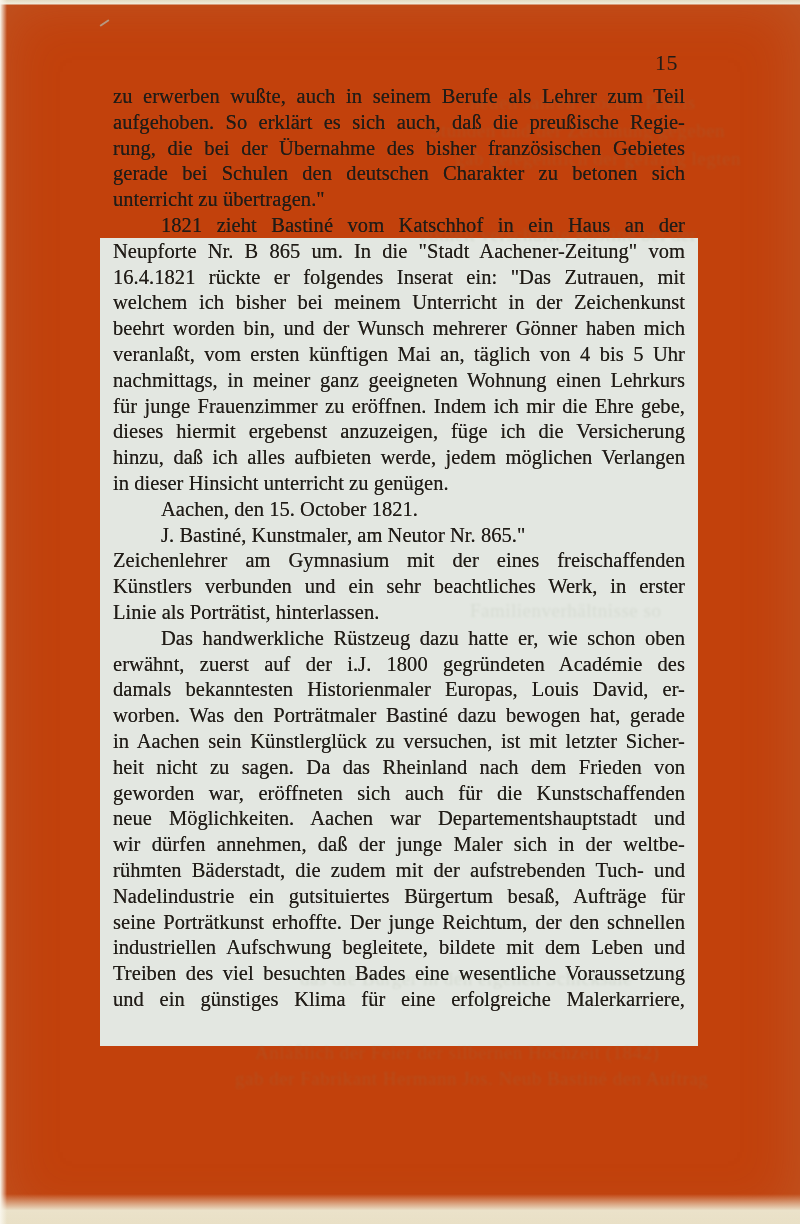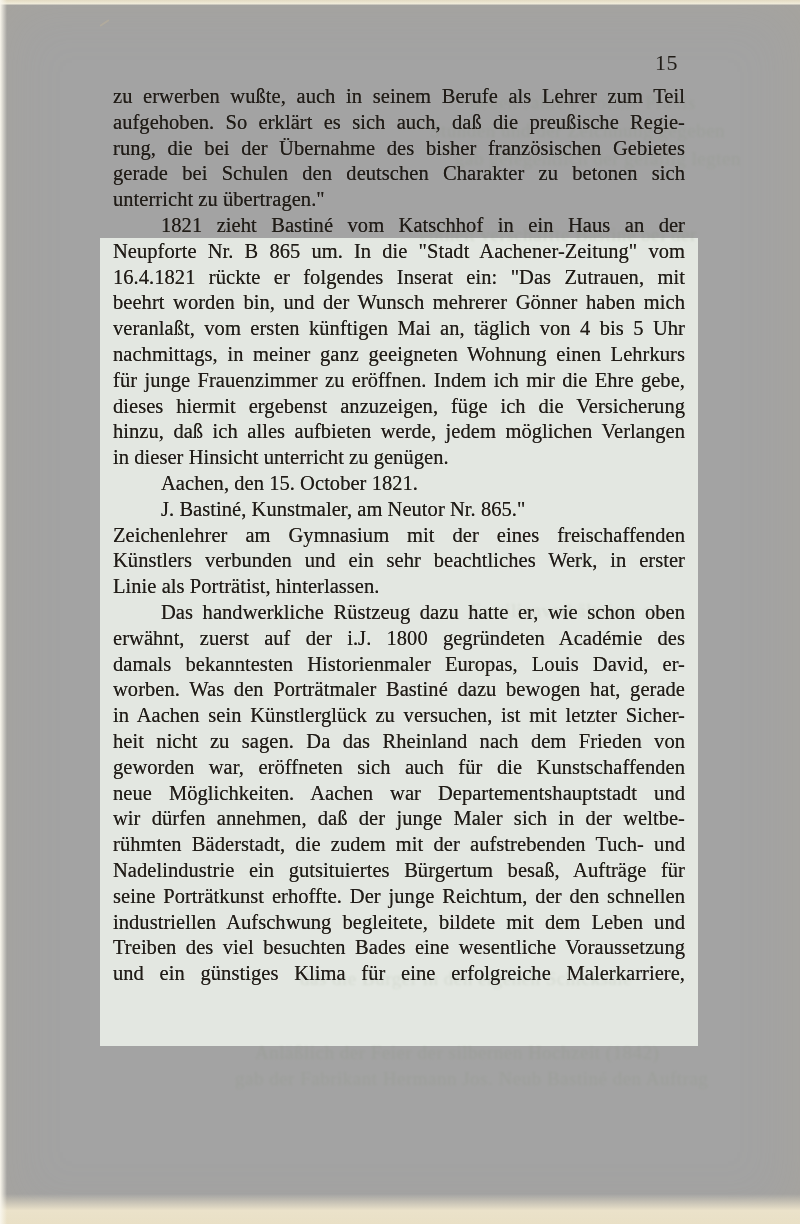--- a/index.html
+++ b/index.html
@@ -7,21 +7,21 @@
     padding: 0;
     width: 800px;
     height: 1224px;
     overflow: hidden;
     background: #f5f1e3;
   }
   .page {
     position: relative;
     width: 800px;
     height: 1224px;
-    background: #a3a3a3;
+    background: #c2410c;
     font-family: "Liberation Serif", "DejaVu Serif", serif;
     color: #201c17;
     box-shadow: inset 0 0 60px rgba(180,168,138,0.22);
   }
   
   .edge-top {
     position: absolute; top: 0; left: 0; width: 100%; height: 5px;
     background: linear-gradient(#e3dac2, #f1ecdb 80%, rgba(241,236,219,0));
   }
   .edge-bottom {
@@ -109,20 +109,21 @@
 
   <div class="text-block" id="text-block">
       <div class="line">zu erwerben wußte, auch in seinem Berufe als Lehrer zum Teil</div>
       <div class="line">aufgehoben. So erklärt es sich auch, daß die preußische Regie-</div>
       <div class="line">rung, die bei der Übernahme des bisher französischen Gebietes</div>
       <div class="line">gerade bei Schulen den deutschen Charakter zu betonen sich</div>
       <div class="line left">unterricht zu übertragen."</div>
       <div class="line indent">1821 zieht Bastiné vom Katschhof in ein Haus an der</div>
       <div class="line">Neupforte Nr. B 865 um. In die "Stadt Aachener-Zeitung" vom</div>
       <div class="line">16.4.1821 rückte er folgendes Inserat ein: "Das Zutrauen, mit</div>
+      <div class="line">welchem ich bisher bei meinem Unterricht in der Zeichenkunst</div>
       <div class="line">beehrt worden bin, und der Wunsch mehrerer Gönner haben mich</div>
       <div class="line">veranlaßt, vom ersten künftigen Mai an, täglich von 4 bis 5 Uhr</div>
       <div class="line">nachmittags, in meiner ganz geeigneten Wohnung einen Lehrkurs</div>
       <div class="line">für junge Frauenzimmer zu eröffnen. Indem ich mir die Ehre gebe,</div>
       <div class="line">dieses hiermit ergebenst anzuzeigen, füge ich die Versicherung</div>
       <div class="line">hinzu, daß ich alles aufbieten werde, jedem möglichen Verlangen</div>
       <div class="line left">in dieser Hinsicht unterricht zu genügen.</div>
       <div class="line indent left">Aachen, den 15. October 1821.</div>
       <div class="line indent left">J. Bastiné, Kunstmaler, am Neutor Nr. 865."</div>
       <div class="line">Zeichenlehrer am Gymnasium mit der eines freischaffenden</div>

